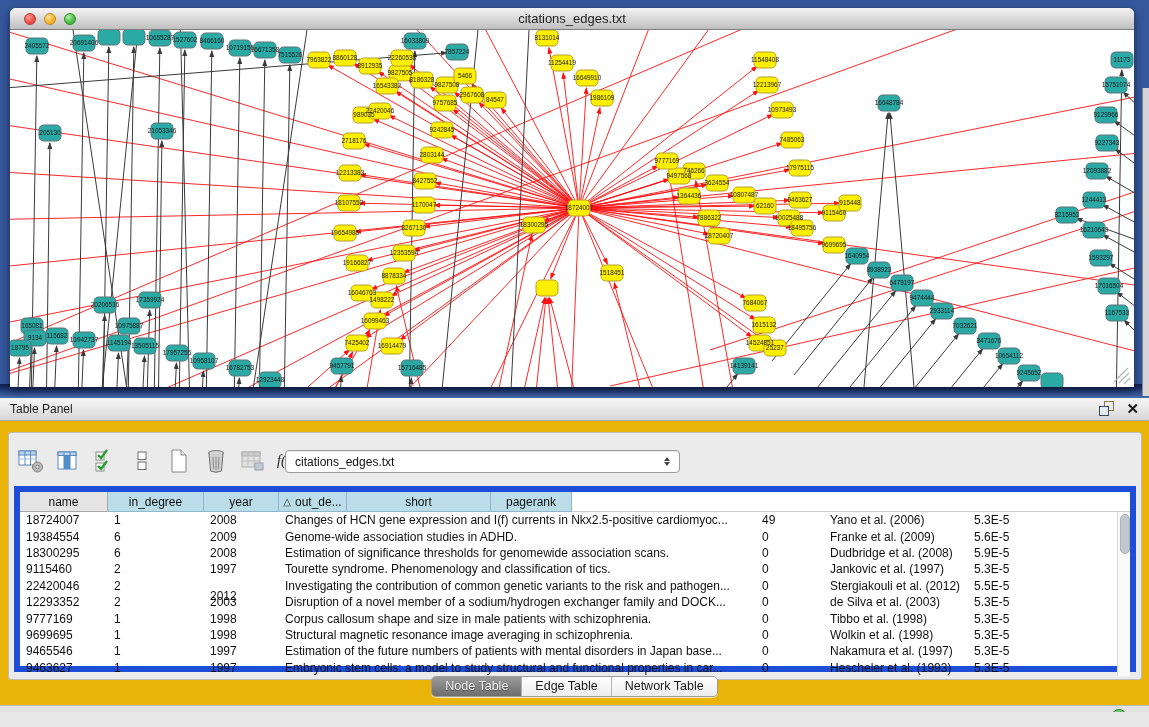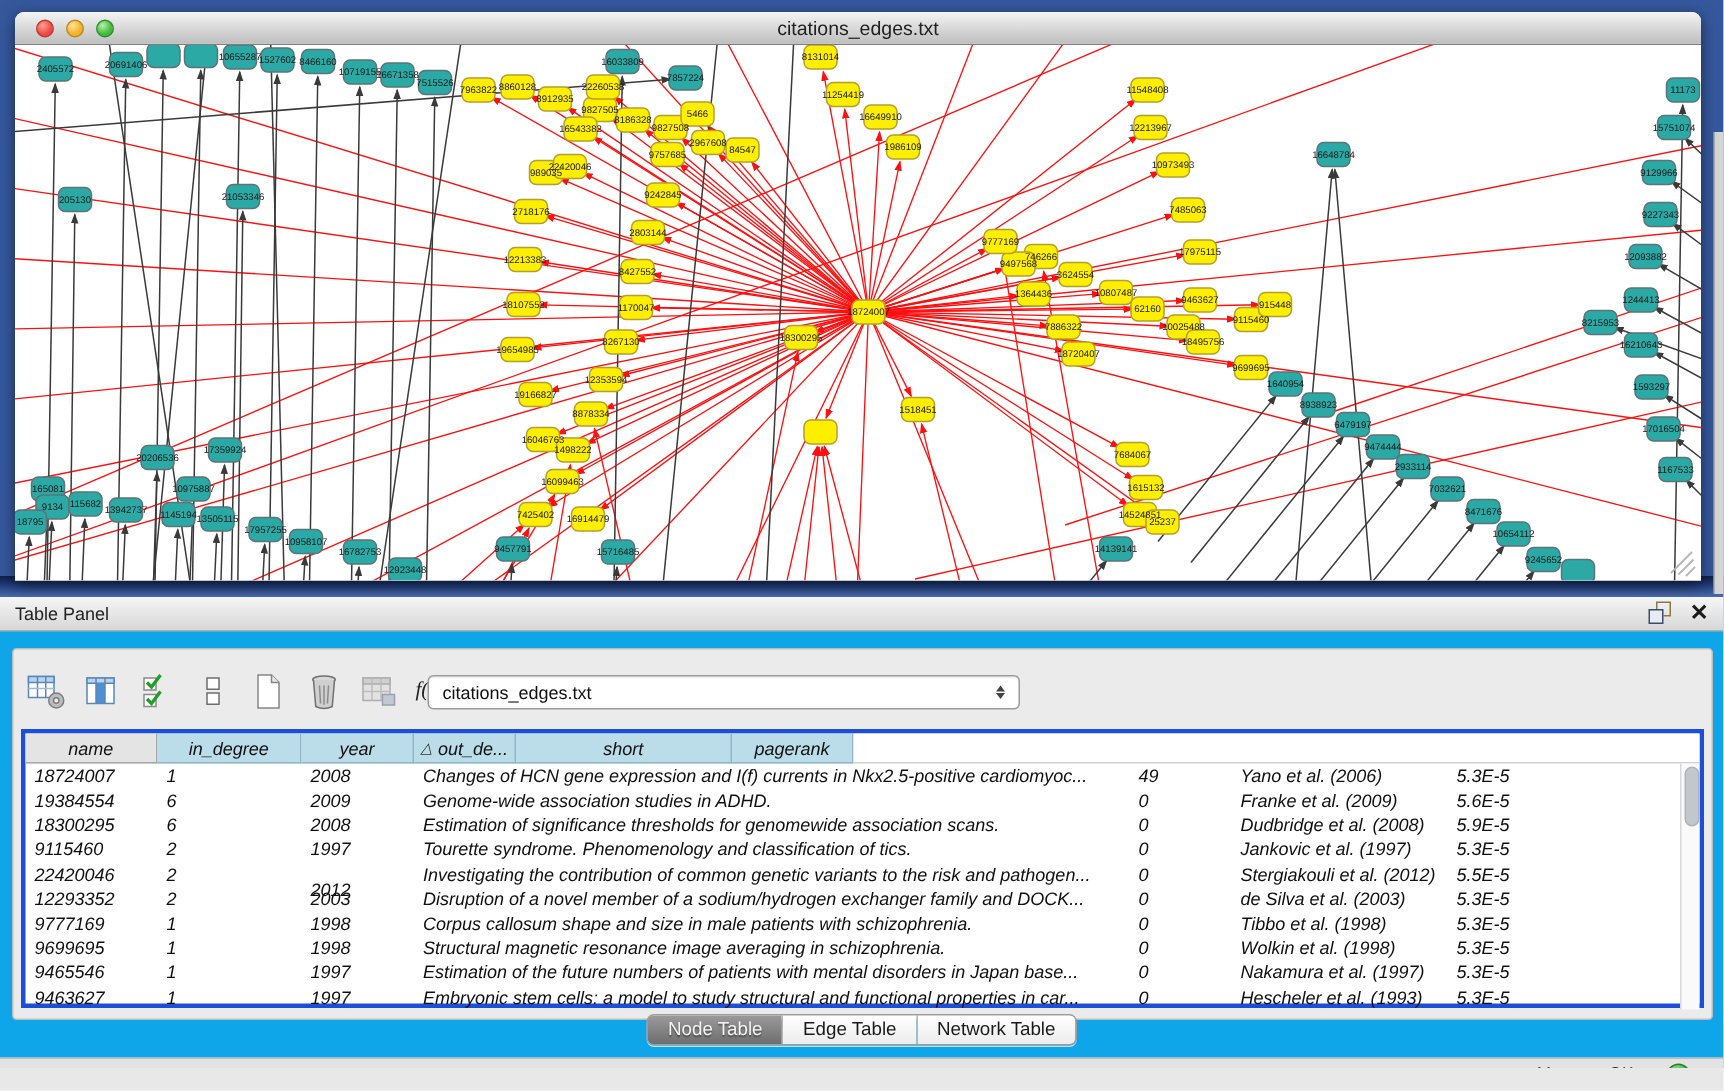--- a/index.html
+++ b/index.html
@@ -1,16 +1,16 @@
 <!DOCTYPE html>
 <html><head>
 <meta charset="utf-8">
 <style>
   html,body{margin:0;padding:0;background:#e8e8e8;font-family:"Liberation Sans",sans-serif;}
-  #stage{position:relative;width:1149px;height:712px;overflow:hidden;background:#0ea5e9;}
+  #stage{position:relative;width:1149px;height:712px;overflow:hidden;background:#eab308;}
 
   
   .desktop{position:absolute;left:0;top:0;width:1149px;height:398px;background:#35589d;}
   .blue-band{position:absolute;left:0;top:384px;width:1149px;height:14px;
     background:linear-gradient(#101e4a,#1e3a78 40%,#4a6cae);}
   .right-strip{position:absolute;left:1142px;top:88px;width:7px;height:308px;
     background:#d5d5d5;border-left:1px solid #8a8a8a;}
 
   .net-window{position:absolute;left:10px;top:8px;width:1124px;height:379px;
     border-radius:6px 6px 0 0;box-shadow:0 3px 10px rgba(0,0,0,.55);background:#fff;}
@@ -45,21 +45,21 @@
   .dropdown{position:absolute;left:285px;top:450px;width:393px;height:21px;background:#fff;
     border:1px solid #9b9b9b;border-radius:4px;display:flex;align-items:center;box-shadow:inset 0 1px 1px rgba(0,0,0,.08);}
   .dropdown .val{flex:1;padding-left:9px;font-size:12px;color:#111;}
   .dd-arrows{width:16px;display:flex;flex-direction:column;align-items:center;gap:1px;padding-right:4px;}
   .dd-arrows i{display:block;width:0;height:0;border-left:3.5px solid transparent;border-right:3.5px solid transparent;}
   .dd-arrows .up{border-bottom:4px solid #444;}
   .dd-arrows .dn{border-top:4px solid #444;}
 
   
   .tablebox{position:absolute;left:14px;top:486px;width:1122px;height:186px;background:#fff;
-    border:3px solid #1d4ed8;box-sizing:border-box;font-style:italic;}
+    border:6px solid #1d4ed8;box-sizing:border-box;}
   .thead{display:flex;height:20px;}
   .th{box-sizing:border-box;border-right:1px solid #8fb7c9;border-bottom:1px solid #8fb7c9;
     background:#bádde9;background:#badde9;font-size:12px;color:#111;display:flex;align-items:center;justify-content:center;gap:4px;overflow:hidden;}
   .th.gray{background:#e4e4e4;border-right:1px solid #a8a8a8;border-bottom:1px solid #a8a8a8;}
   .th.fill{background:#fff;border-right:none;border-bottom:1px solid #cfcfcf;flex:1;}
   .sortglyph{font-size:10px;color:#333;}
   .tbody{position:relative;}
   .trow{display:flex;height:16.4px;align-items:center;}
   .td{box-sizing:border-box;padding-left:6px;font-size:12px;color:#101010;white-space:nowrap;overflow:hidden;}
   .vscroll{position:absolute;right:0;top:20px;width:12px;height:164px;background:#fafafa;border-left:1px solid #d8d8d8;}

